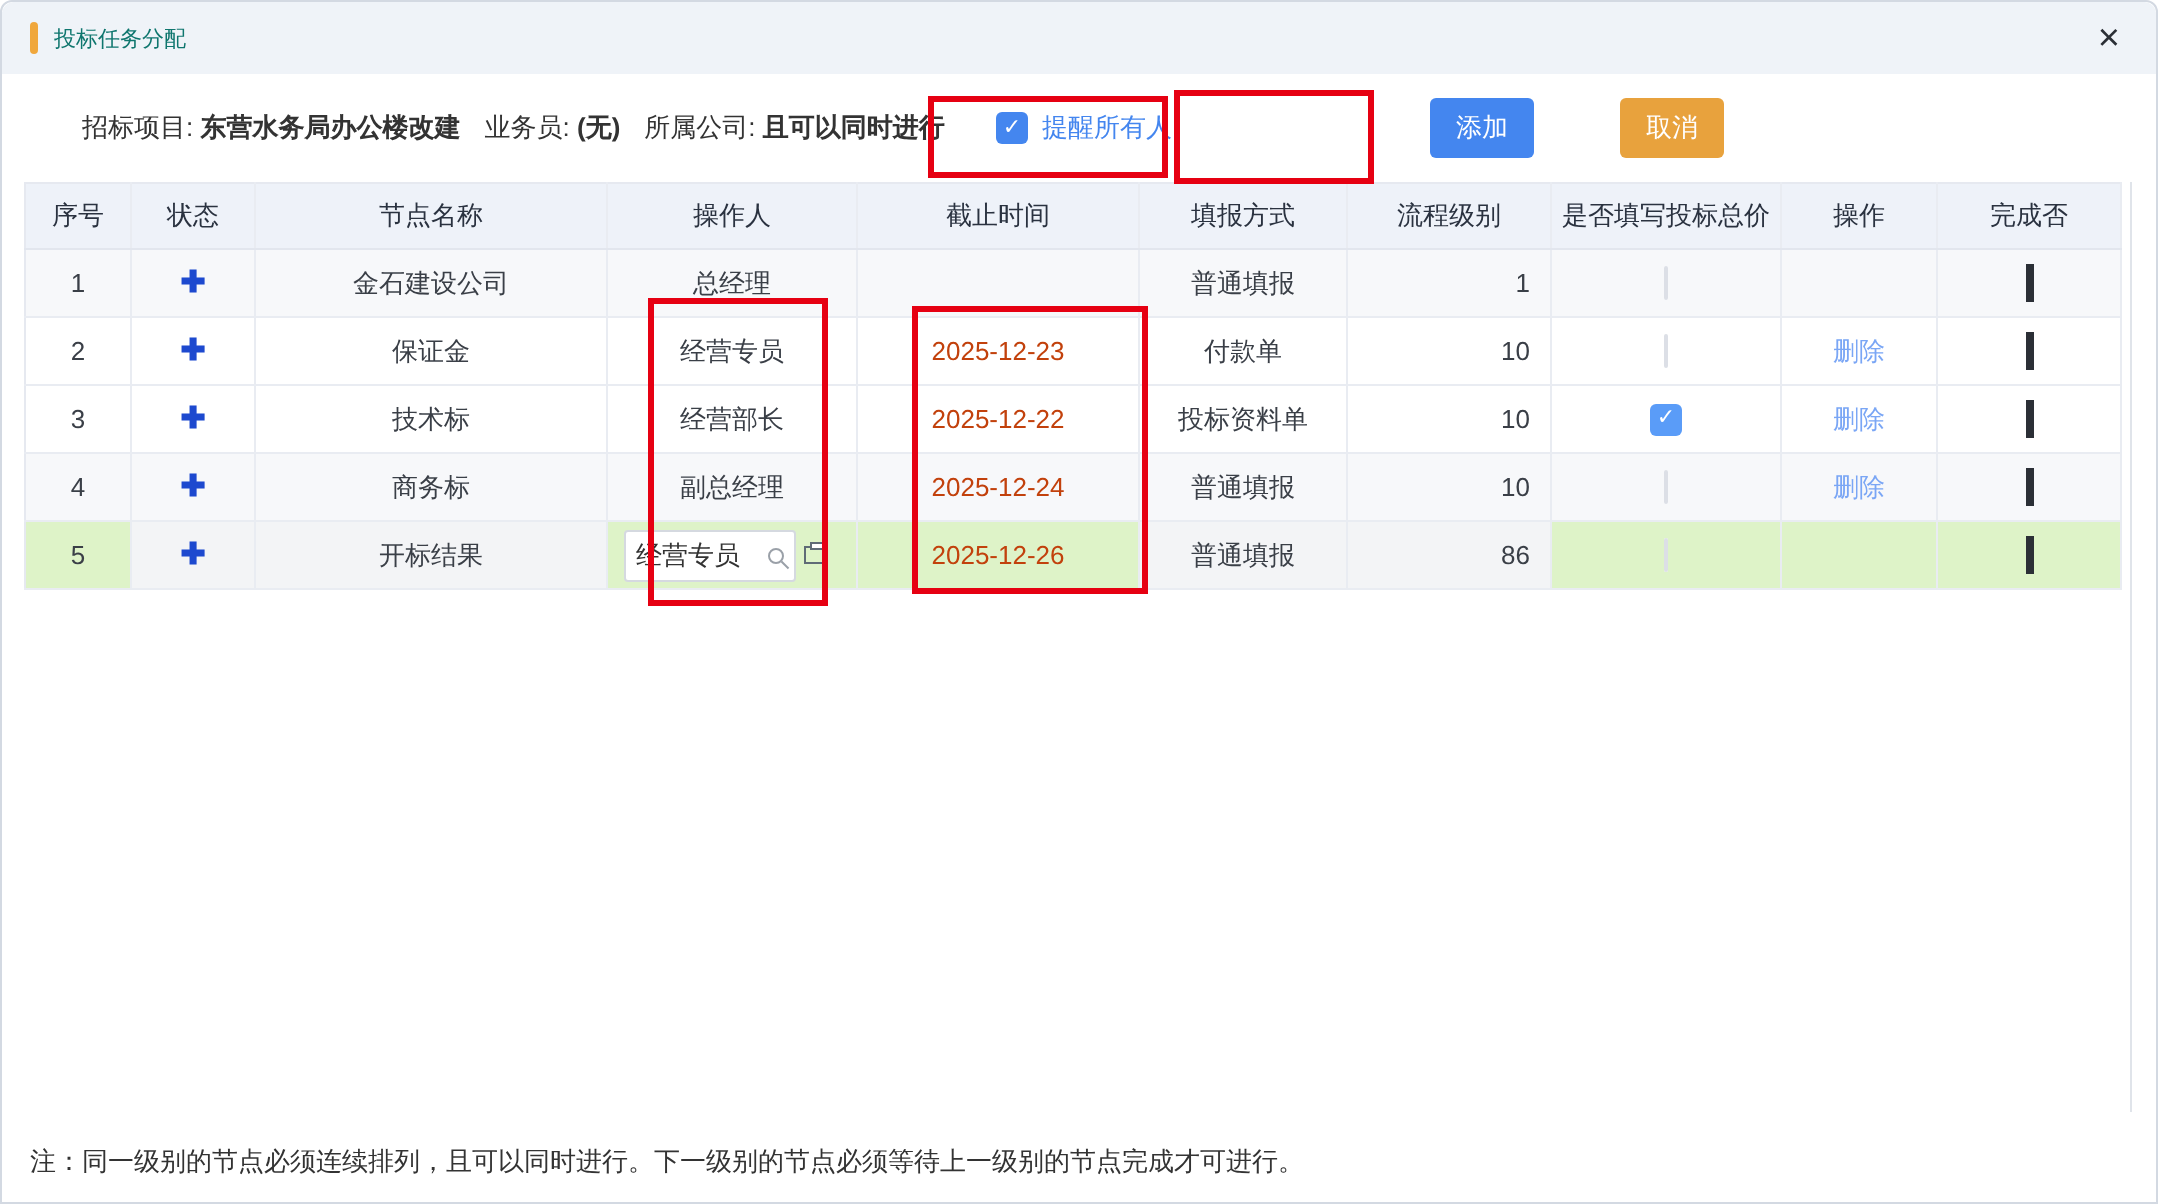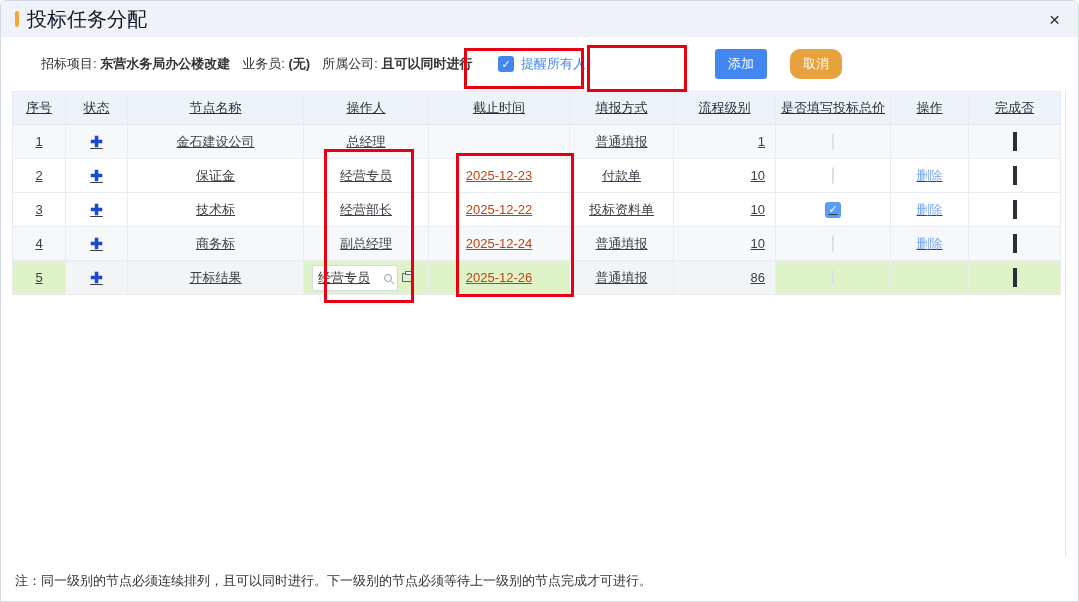--- a/index.html
+++ b/index.html
@@ -12,51 +12,51 @@
     border-radius:6px 6px 0 0;
     overflow:hidden;
     color:#333;
   }
   
   .titlebar {
     height:36px; background:#eff3f8; display:flex; align-items:center;
     padding:0 18px 0 14px; border-radius:6px 6px 0 0;
   }
   .accent-bar { width:4px; height:16px; background:#f0a73c; border-radius:2px; margin-right:8px; }
-  .title { font-size:20px; color:#0f172a; }
+  .title { font-size:11px; color:#0f766e; }
   .close-x { margin-left:auto; font-size:19px; color:#2b2f36; cursor:pointer; line-height:1; }
   
   .toolbar { position:relative; height:54px; padding:0 14px; display:flex; align-items:center; font-size:13px;margin-left:26px; }
   .info-pair { margin-right:12px; white-space:nowrap; color:#333; }
   .info-pair b { font-weight:bold; }
   .remind { position:absolute; left:471px; top:0; height:100%; display:flex; align-items:center; gap:7px; color:#4486ef; cursor:pointer; }
   .cbx-blue {
     width:16px; height:16px; background:#4486ef; border-radius:3px; color:#fff;
     font-size:11px; display:flex; align-items:center; justify-content:center; line-height:1;
   }
   .btn {
     position:absolute; top:50%; transform:translateY(-50%);
     height:30px; border:none; border-radius:3px; color:#fff; font-size:13px;
     padding:0 13px; cursor:pointer; font-family:inherit; white-space:nowrap;
   }
   .btn-blue { background:#4486ef; }
   .btn-orange { background:#e8a23d; }
   .btn-confirm { left:593px; padding:0 8px; }
   .btn-add { left:688px; }
-  .btn-cancel { left:763px;border-radius:10px; }
+  .btn-cancel { left:783px; }
   
   .table-area {
     position:absolute; left:11px; right:12px; top:90px; height:467px;
     border-bottom:1px solid #e0e4ea; border-right:1px solid #e0e4ea;
     background:#fff;
   }
   table { border-collapse:collapse; table-layout:fixed; width:1048px; font-size:13px; }
   th, td {
     border-right:1px solid #e9ecf2; border-bottom:1px solid #e9ecf2;
-    text-align:center; vertical-align:middle; overflow:hidden; white-space:nowrap;text-decoration:underline;
+    text-align:center; vertical-align:middle; overflow:hidden; white-space:nowrap;
   }
   th { height:33px; background:#eef2f9; color:#2a3240; font-weight:normal; border-bottom:1px solid #e2e6ee; }
   thead tr { border-top:1px solid #e6e9f0; }
   table { border-left:1px solid #e6e9f0; border-top:1px solid #e6e9f0; }
   td { height:34px; color:#3a3f47; background:#fff; }
   tr.stripe td { background:#f7f8fa; }
   td.num { text-align:right; padding-right:10px; }
   td.date { color:#c2410c; }
   .plus { color:#1d49cf; font-weight:bold; font-size:15px; line-height:1; }
   .link { color:#7aa6f5; cursor:pointer; }

